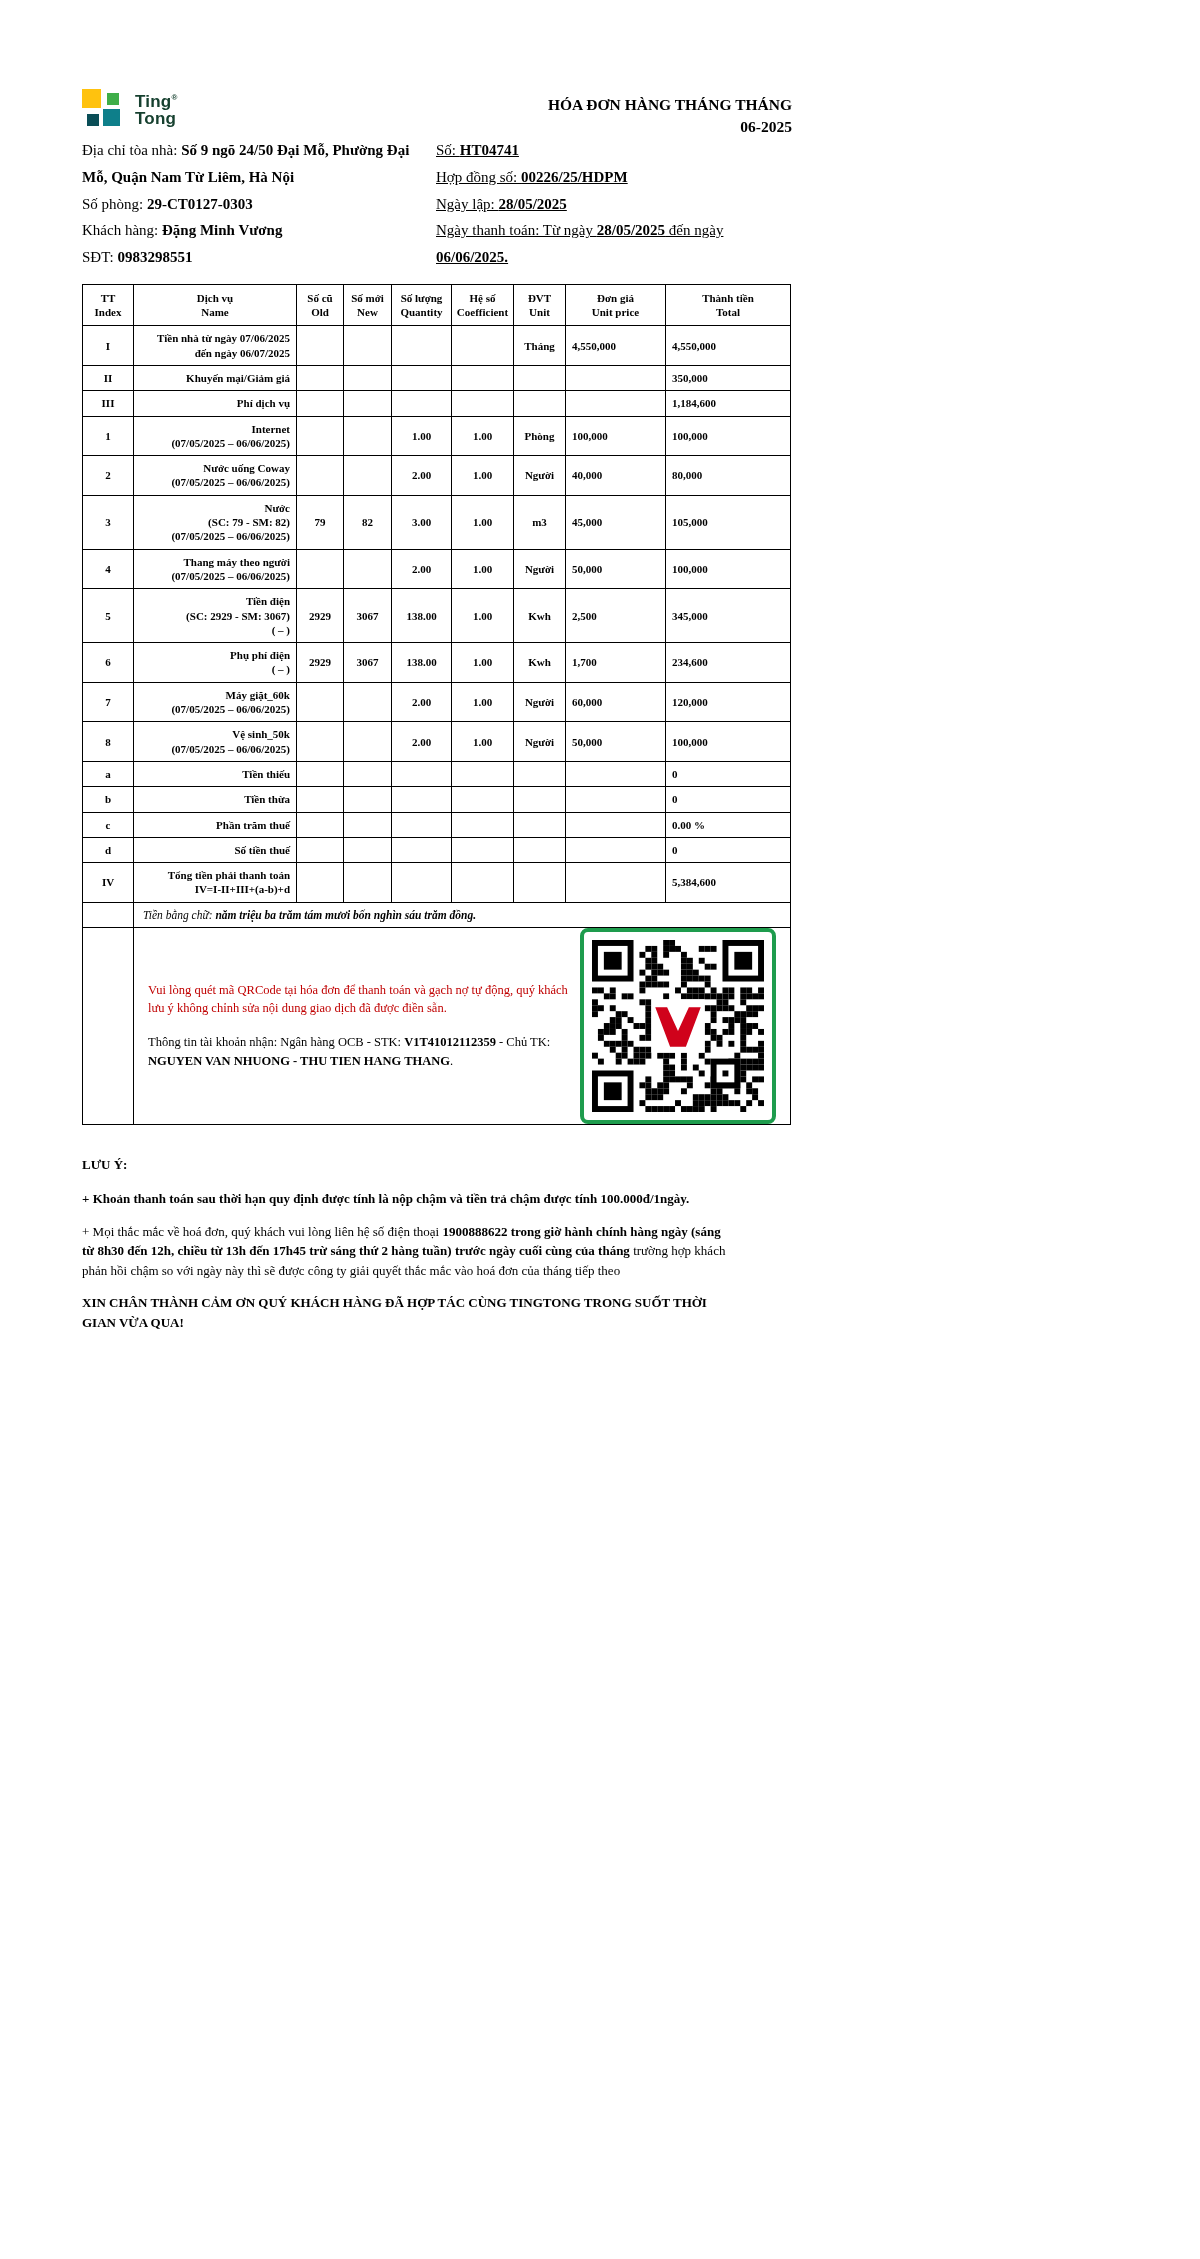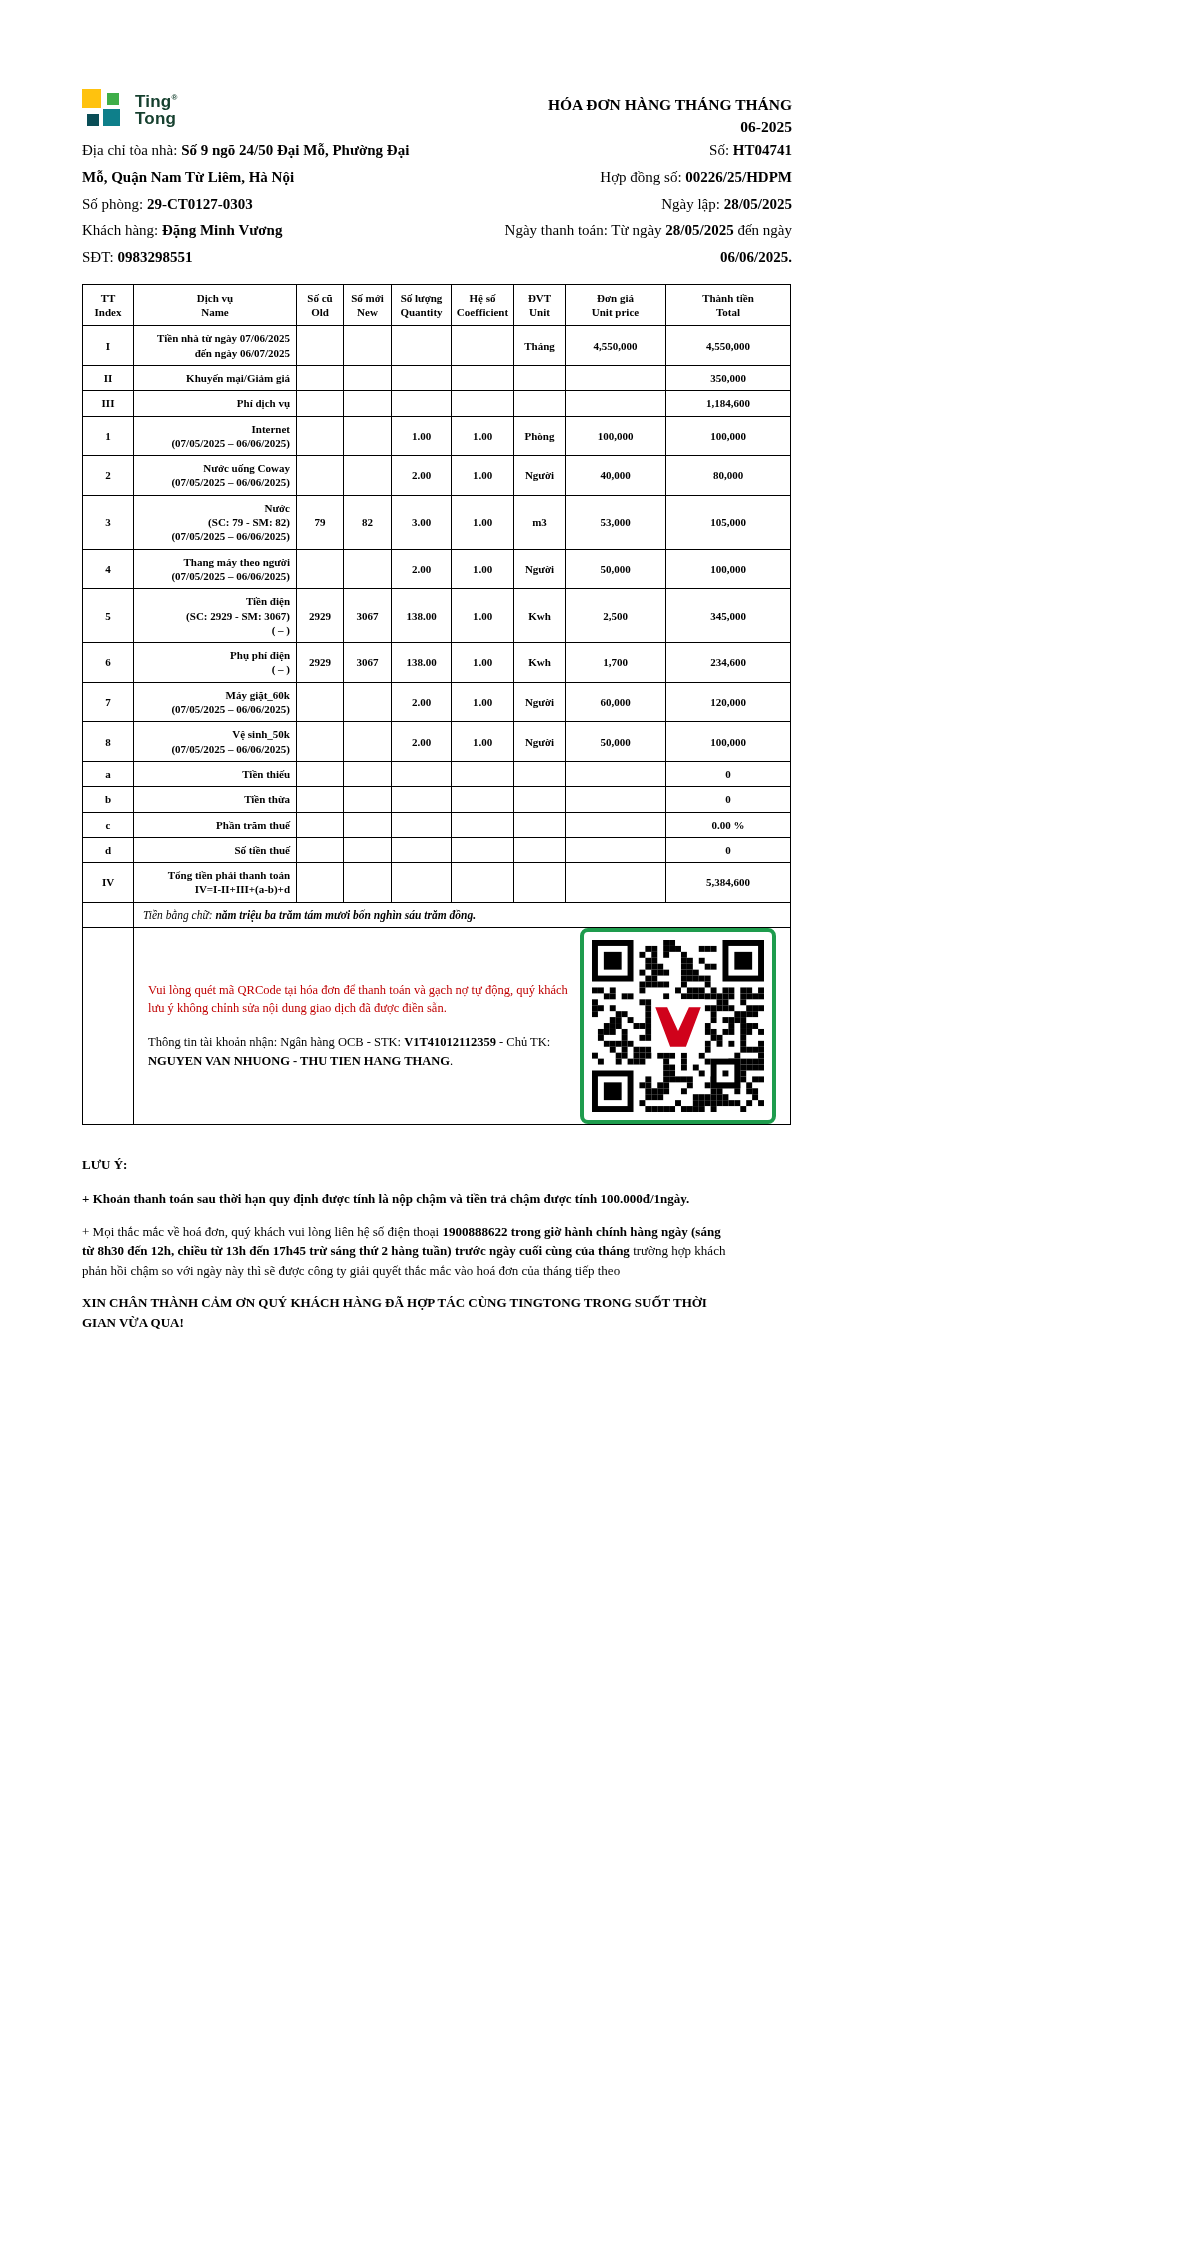--- a/index.html
+++ b/index.html
@@ -22,30 +22,30 @@
   .sq-yellow { left:0;   top:1px;  width:19px; height:19px; background:var(--yellow,#FFC20E); }
   .sq-green  { left:25px; top:5px;  width:12px; height:12px; background:var(--green,#3FAE49); }
   .sq-teal   { left:21px; top:21px; width:17px; height:17px; background:var(--teal,#0E7F8A); }
   .sq-dark   { left:5px;  top:26px; width:12px; height:12px; background:var(--teal_dark,#0A4E57); }
   .logo-text { font-weight:bold; font-size:17px; line-height:1.02; color:var(--logo_text,#16402F); letter-spacing:.2px; }
   .logo-text .reg { font-size:8px; vertical-align:super; }
   .doc-title { width:252px; text-align:right; font-weight:bold; font-size:15.5px; line-height:1.4; margin-top:6px; }
 
   .info { display:flex; justify-content:space-between; font-size:15px; line-height:1.78; }
   .info-left { width:354px; }
-  .info-right { flex:1; text-align:right; }
+  .info-right { flex:1; text-align:left;text-decoration:underline; }
 
   
   table.invoice { border-collapse:collapse; table-layout:fixed; width:708px; margin-top:13px; }
   .invoice th, .invoice td { border:1px solid #000; font-size:11px; font-weight:bold; padding:5px 6px; vertical-align:middle; }
   .invoice thead th { text-align:center; padding:6px 3px; line-height:1.3; }
   td.c-tt { text-align:center; }
   td.c-name { text-align:right; white-space:pre-line; line-height:1.3; }
   td.c-old, td.c-new, td.c-qty, td.c-coef, td.c-unit { text-align:center; }
-  td.c-price, td.c-total { text-align:center; }
+  td.c-price, td.c-total { text-align:left; }
 
   tr.words-row td.words { font-weight:normal; font-style:italic; padding:6px 9px; font-size:11.5px; }
   tr.words-row td.words b { font-style:italic; }
 
   td.qr-cell { padding:0 14px; font-weight:normal; }
   .qr-flex { display:flex; align-items:center; justify-content:space-between; min-height:182px; }
   .qr-text { width:432px; font-size:12.5px; line-height:1.5; }
   .qr-red { color:var(--red_note,#C00000); margin-bottom:15px; }
   .qr-box { width:196px; height:196px; border:4px solid var(--qr_green,#1E9C4D); border-radius:8px; background:#fff;
             display:flex; align-items:center; justify-content:center; flex:0 0 196px; }
@@ -213,21 +213,21 @@
   <tr>
     <td class="c-tt">3</td>
     <td class="c-name">Nước
 (SC: 79 - SM: 82)
 (07/05/2025 – 06/06/2025)</td>
     <td class="c-old">79</td>
     <td class="c-new">82</td>
     <td class="c-qty">3.00</td>
     <td class="c-coef">1.00</td>
     <td class="c-unit">m3</td>
-    <td class="c-price">53,000</td>
+    <td class="c-price">45,000</td>
     <td class="c-total">105,000</td>
   </tr>
 
   <tr>
     <td class="c-tt">4</td>
     <td class="c-name">Thang máy theo người
 (07/05/2025 – 06/06/2025)</td>
     <td class="c-old"></td>
     <td class="c-new"></td>
     <td class="c-qty">2.00</td>

